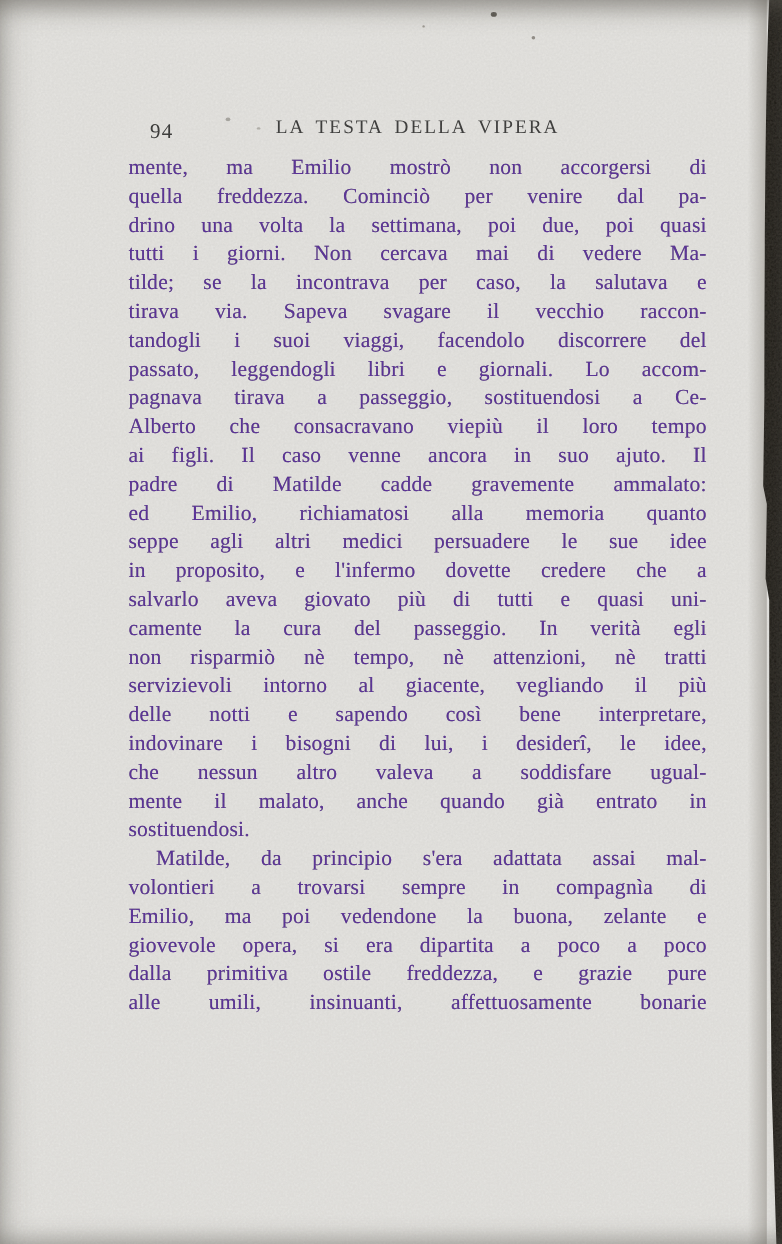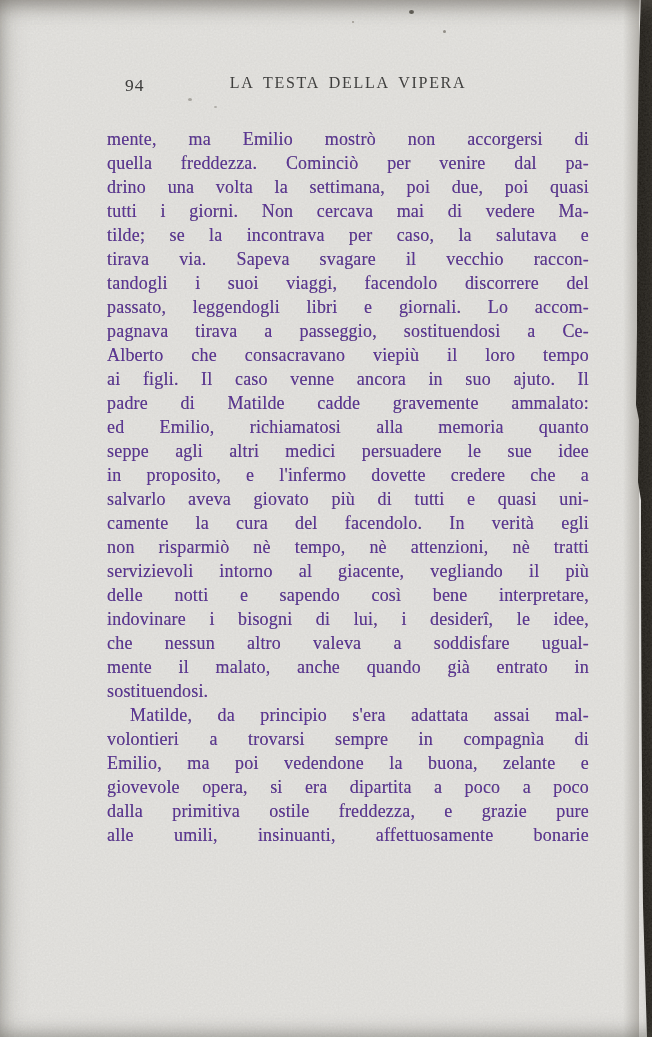--- a/index.html
+++ b/index.html
@@ -6,21 +6,21 @@
   body {
     width: 652px; height: 1037px;
     background: #e9e8e5;
     overflow: hidden;
     position: relative;
     font-family: "Liberation Serif", "DejaVu Serif", serif;
   }
   .page { position: absolute; inset: 0; background: #e9e8e5; }
 
   
-  .header { position: absolute; left: 107px; top: 74px; width: 482px; height: 24px; }
+  .header { position: absolute; left: 107px; top: 98px; width: 482px; height: 24px; }
   .pagenum {
     position: absolute; left: 18px; top: 1px;
     font-size: 17.5px; color: #262626; letter-spacing: 1px;
   }
   .runtitle {
     display: block; text-align: center;
     font-size: 16px; color: #2a2a2a;
     letter-spacing: 1.7px; word-spacing: 4px;
   }
 
@@ -84,21 +84,21 @@
     <div class="line">tandogli i suoi viaggi, facendolo discorrere del</div>
     <div class="line">passato, leggendogli libri e giornali. Lo accom-</div>
     <div class="line">pagnava tirava a passeggio, sostituendosi a Ce-</div>
     <div class="line">Alberto che consacravano viepiù il loro tempo</div>
     <div class="line">ai figli. Il caso venne ancora in suo ajuto. Il</div>
     <div class="line">padre di Matilde cadde gravemente ammalato:</div>
     <div class="line">ed Emilio, richiamatosi alla memoria quanto</div>
     <div class="line">seppe agli altri medici persuadere le sue idee</div>
     <div class="line">in proposito, e l'infermo dovette credere che a</div>
     <div class="line">salvarlo aveva giovato più di tutti e quasi uni-</div>
-    <div class="line">camente la cura del facendolo. In verità egli</div>
+    <div class="line">camente la cura del passeggio. In verità egli</div>
     <div class="line">non risparmiò nè tempo, nè attenzioni, nè tratti</div>
     <div class="line">servizievoli intorno al giacente, vegliando il più</div>
     <div class="line">delle notti e sapendo così bene interpretare,</div>
     <div class="line">indovinare i bisogni di lui, i desiderî, le idee,</div>
     <div class="line">che nessun altro valeva a soddisfare ugual-</div>
     <div class="line">mente il malato, anche quando già entrato in</div>
     <div class="line para-last">sostituendosi.</div>
     <div class="line para-first">Matilde, da principio s'era adattata assai mal-</div>
     <div class="line">volontieri a trovarsi sempre in compagnìa di</div>
     <div class="line">Emilio, ma poi vedendone la buona, zelante e</div>

